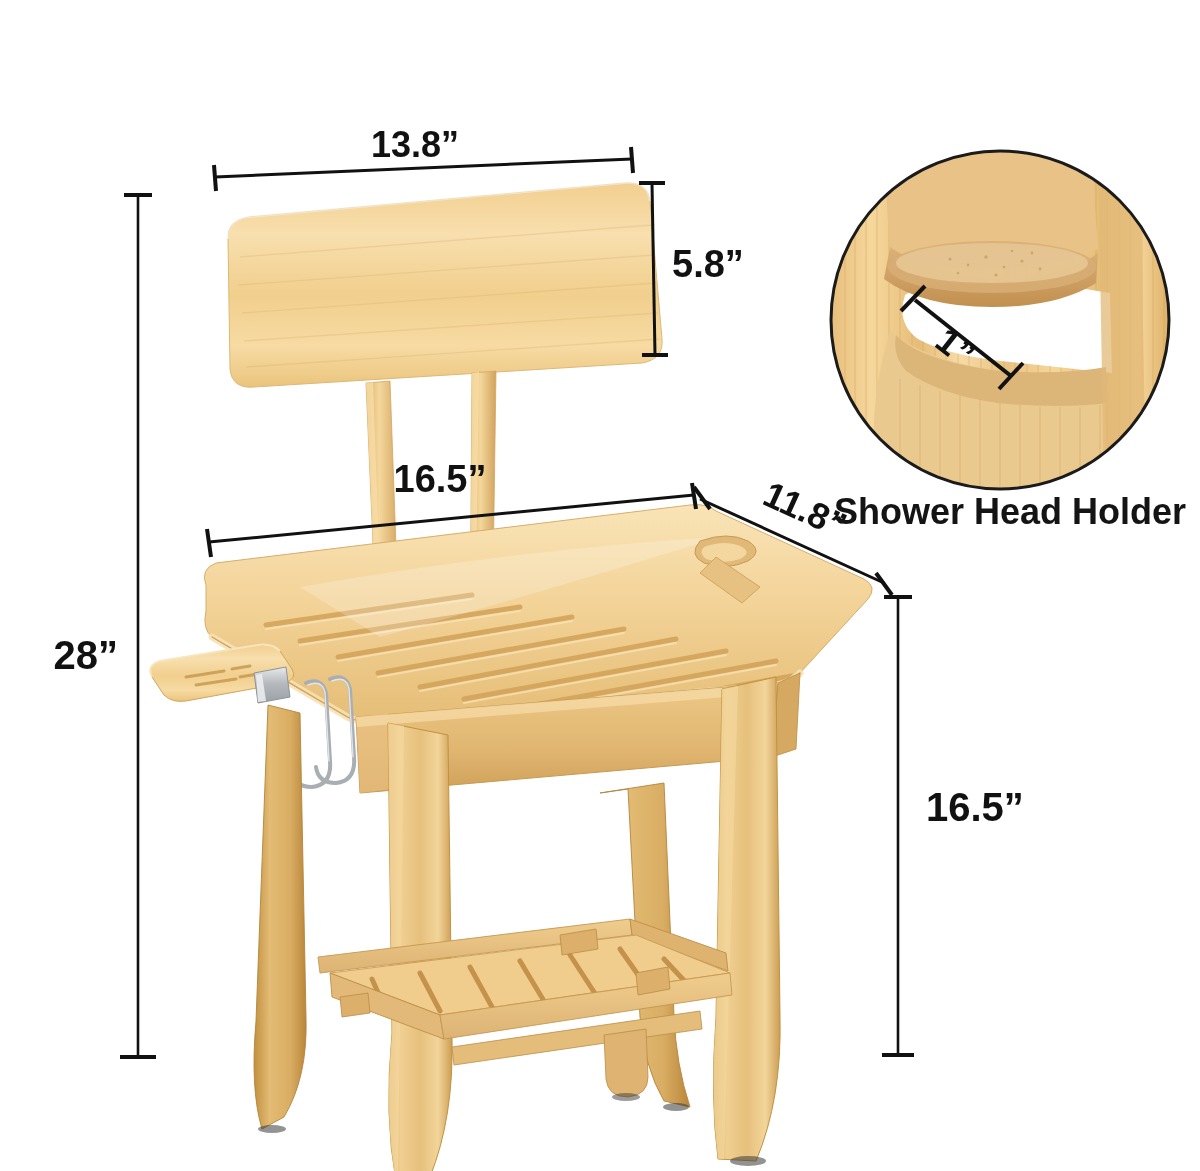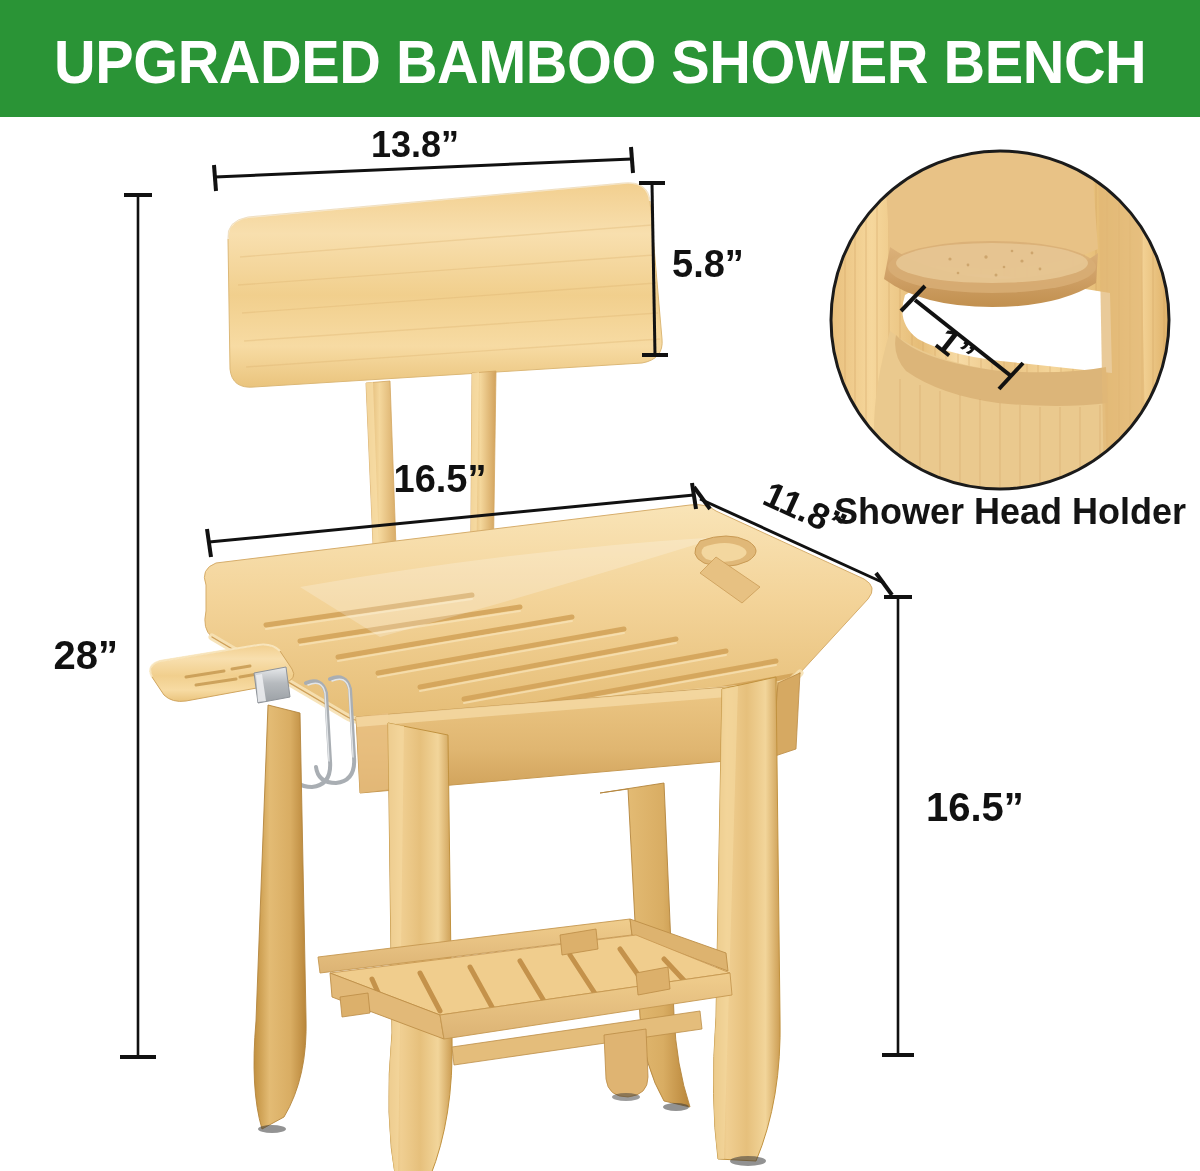--- a/index.html
+++ b/index.html
@@ -66,23 +66,20 @@
   .dim-line {
     stroke: #111111;
     fill: none;
   }
 </style>
 </head>
 <body>
 
 <div id="page">
 
-  <div id="header-banner">
-    <div id="header-title">UPGRADED BAMBOO SHOWER BENCH</div>
-  </div>
 
   <div id="stage">
     <svg width="1200" height="1054" viewBox="0 0 1200 1054" xmlns="http://www.w3.org/2000/svg">
       <defs>
 
         <linearGradient id="bamboo-panel" x1="0" y1="0" x2="0" y2="1">
           <stop offset="0%" stop-color="#f2cf8f"></stop>
           <stop offset="25%" stop-color="#f8dfae"></stop>
           <stop offset="55%" stop-color="#f1cf8d"></stop>
           <stop offset="80%" stop-color="#f7dba3"></stop>

